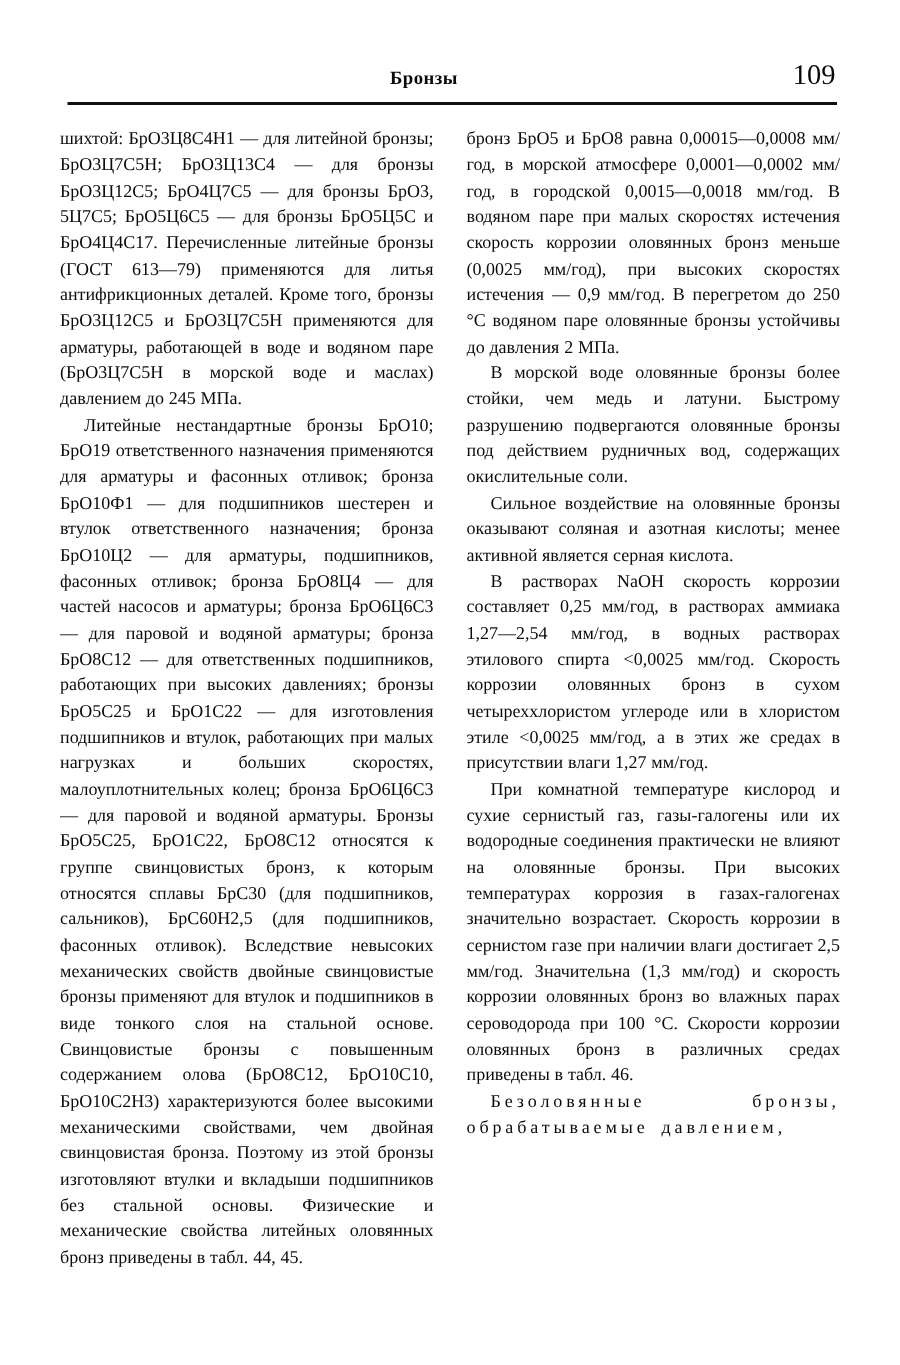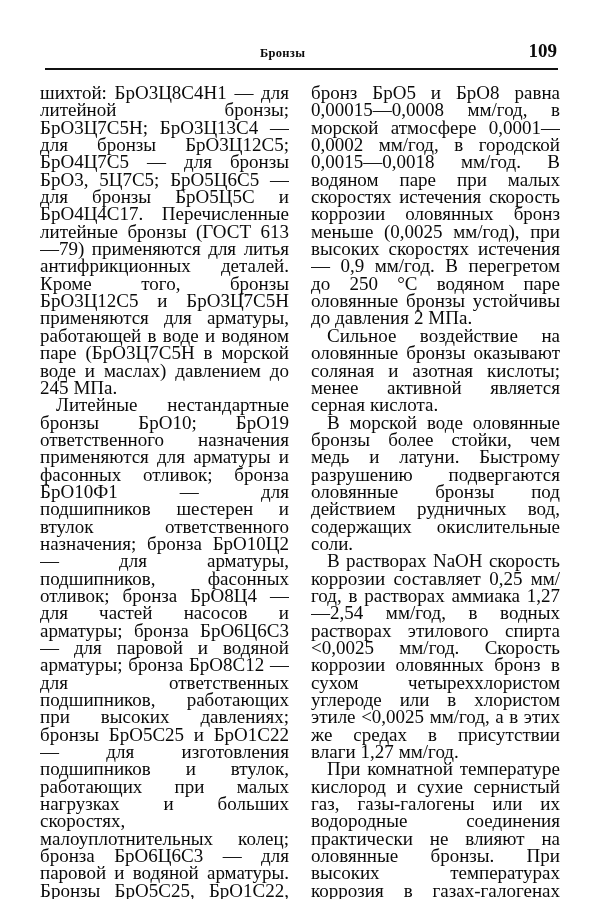--- a/index.html
+++ b/index.html
@@ -37,21 +37,21 @@
     justify-content: space-between;
   }
   .runhead-title {
     font-size: 12.5px;
     font-weight: bold;
     letter-spacing: 0.3px;
     margin-left: 215px;
   }
   .runhead-pageno {
     font-size: 19px;
-    font-weight: bold;
+    font-weight: normal;
     letter-spacing: 0px;
   }
   .rule {
     position: absolute;
     left: 45px;
     top: 68px;
     width: 513px;
     height: 2.4px;
     background: #111111;
   }
@@ -68,21 +68,21 @@
   }
   .col {
     width: 249px;
     height: 100%;
     overflow: hidden;
   }
   p {
     margin: 0;
     text-align: justify;
     text-justify: inter-word;
-    font-size: 19px;
+    font-size: 12px;
     line-height: 17.35px;
     text-indent: 16px;
     hyphens: manual;
     word-spacing: 0.2px;
   }
   p.noindent { text-indent: 0; }
   b { font-weight: bold; }
   .sp {
     letter-spacing: 2.6px;
     word-spacing: 3px;
@@ -102,22 +102,22 @@
   <div class="cols">
 
     <div class="col">
       <p class="noindent">шихтой: БрО3Ц8С4Н1 — для литейной бронзы; БрО3Ц7С5Н; БрО3Ц13С4 — для бронзы БрО3Ц12С5; БрО4Ц7С5 — для бронзы БрО3, 5Ц7С5; БрО5Ц6С5 — для бронзы БрО5Ц5С и БрО4Ц4С17. Перечисленные литейные бронзы (ГОСТ 613—79) применяются для литья антифрикционных деталей. Кроме того, бронзы БрО3Ц12С5 и БрО3Ц7С5Н применяются для арматуры, работающей в воде и водяном паре (БрО3Ц7С5Н в морской воде и маслах) давлением до 245 МПа.</p>
       <p>Литейные нестандартные бронзы БрО10; БрО19 ответственного назначения применяются для арматуры и фасонных отливок; бронза БрО10Ф1 — для подшипников шестерен и втулок ответственного назначения; бронза БрО10Ц2 — для арматуры, подшипников, фасонных отливок; бронза БрО8Ц4 — для частей насосов и арматуры; бронза БрО6Ц6С3 — для паровой и водяной арматуры; бронза БрО8С12 — для ответственных подшипников, работающих при высоких давлениях; бронзы БрО5С25 и БрО1С22 — для изготовления подшипников и втулок, работающих при малых нагрузках и больших скоростях, малоуплотнительных колец; бронза БрО6Ц6С3 — для паровой и водяной арматуры. Бронзы БрО5С25, БрО1С22, БрО8С12 относятся к группе свинцовистых бронз, к которым относятся сплавы БрС30 (для подшипников, сальников), БрС60Н2,5 (для подшипников, фасонных отливок). Вследствие невысоких механических свойств двойные свинцовистые бронзы применяют для втулок и подшипников в виде тонкого слоя на стальной основе. Свинцовистые бронзы с повышенным содержанием олова (БрО8С12, БрО10С10, БрО10С2Н3) характеризуются более высокими механическими свойствами, чем двойная свинцовистая бронза. Поэтому из этой бронзы изготовляют втулки и вкладыши подшипников без стальной основы. Физические и механические свойства литейных оловянных бронз приведены в табл. 44, 45.</p>
 
     </div>
 
     <div class="col">
       <p class="noindent">бронз БрО5 и БрО8 равна 0,00015—0,0008 мм/год, в морской атмосфере 0,0001—0,0002 мм/год, в городской 0,0015—0,0018 мм/год. В водяном паре при малых скоростях истечения скорость коррозии оловянных бронз меньше (0,0025 мм/год), при высоких скоростях истечения — 0,9 мм/год. В перегретом до 250 °С водяном паре оловянные бронзы устойчивы до давления 2 МПа.</p>
+      <p>В морской воде оловянные бронзы более стойки, чем медь и латуни. Быстрому разрушению подвергаются оловянные бронзы под действием рудничных вод, содержащих окислительные соли.</p>
       <p>Сильное воздействие на оловянные бронзы оказывают соляная и азотная кислоты; менее активной является серная кислота.</p>
-      <p>В морской воде оловянные бронзы более стойки, чем медь и латуни. Быстрому разрушению подвергаются оловянные бронзы под действием рудничных вод, содержащих окислительные соли.</p>
       <p>В растворах NaOH скорость коррозии составляет 0,25 мм/год, в растворах аммиака 1,27—2,54 мм/год, в водных растворах этилового спирта &lt;0,0025 мм/год. Скорость коррозии оловянных бронз в сухом четыреххлористом углероде или в хлористом этиле &lt;0,0025 мм/год, а в этих же средах в присутствии влаги 1,27 мм/год.</p>
       <p>При комнатной температуре кислород и сухие сернистый газ, газы-галогены или их водородные соединения практически не влияют на оловянные бронзы. При высоких температурах коррозия в газах-галогенах значительно возрастает. Скорость коррозии в сернистом газе при наличии влаги достигает 2,5 мм/год. Значительна (1,3 мм/год) и скорость коррозии оловянных бронз во влажных парах сероводорода при 100 °С. Скорости коррозии оловянных бронз в различных средах приведены в табл. 46.</p>
       <p><span class="sp">Безоловянные бронзы, обрабатываемые давлением,</span></p>
 
     </div>
 
   </div>
 </div>
 
 </body></html>

